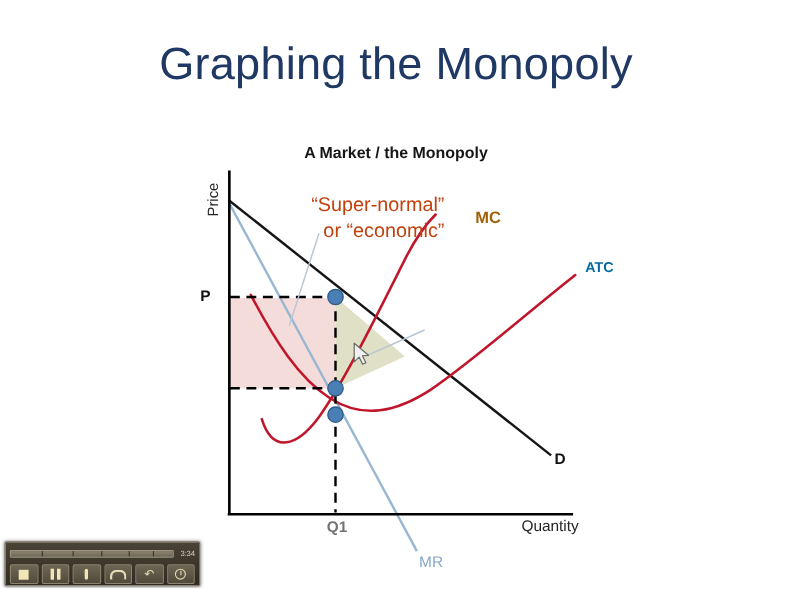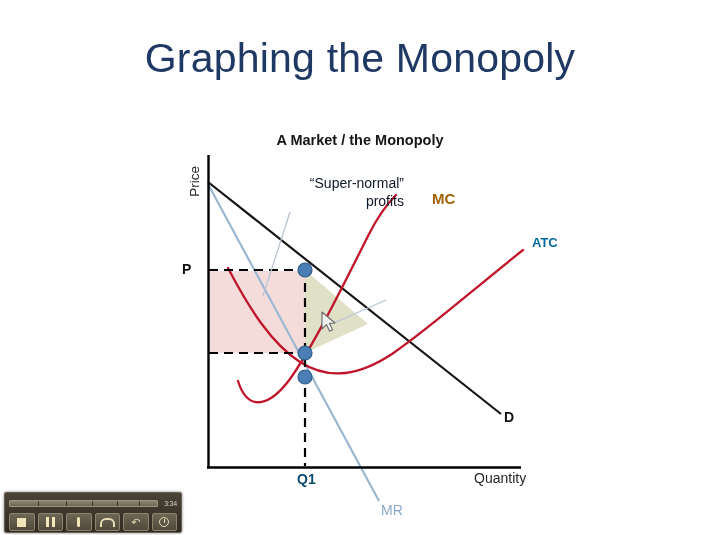--- a/index.html
+++ b/index.html
@@ -76,36 +76,36 @@
     top: 470px;
     font-size: 14px;
     color: #262626;
     margin-left: 27px;
   }
   #label-q1 {
     left: 297px;
     top: 471px;
     font-size: 14px;
     font-weight: bold;
-    color: #0c4a6e;
+    color: #737373;
   }
   #label-p {
     left: 182px;
     top: 261px;
     font-size: 14px;
     font-weight: bold;
     color: #111111;
   }
   #label-profits {
     left: 248px;
     top: 175px;
     width: 156px;
     text-align: right;
-    font-size: 14px;
-    color: #0f172a;
+    font-size: 18px;
+    color: #c2410c;
     white-space: normal;
   }
   #label-dwl {
     left: 389px;
     top: 292px;
     font-size: 13.5px;
     color: #2b2b2b;
   }
   #label-mc {
     left: 432px;
@@ -295,21 +295,21 @@
     <div class="chart-label" id="axis-label-price">Price</div>
 
     <div class="chart-label" id="axis-label-quantity">Quantity</div>
 
     <div class="chart-label" id="label-q1">Q1</div>
 
     <div class="chart-label" id="label-p">P</div>
 
     <div class="chart-label" id="label-profits">
       <div>“Super-normal”</div>
-      <div>profits</div>
+      <div>or “economic”</div>
     </div>
 
 
     <div class="chart-label" id="label-mc">MC</div>
 
     <div class="chart-label" id="label-atc">ATC</div>
 
     <div class="chart-label" id="label-d">D</div>
 
     <div class="chart-label" id="label-mr">MR</div>

